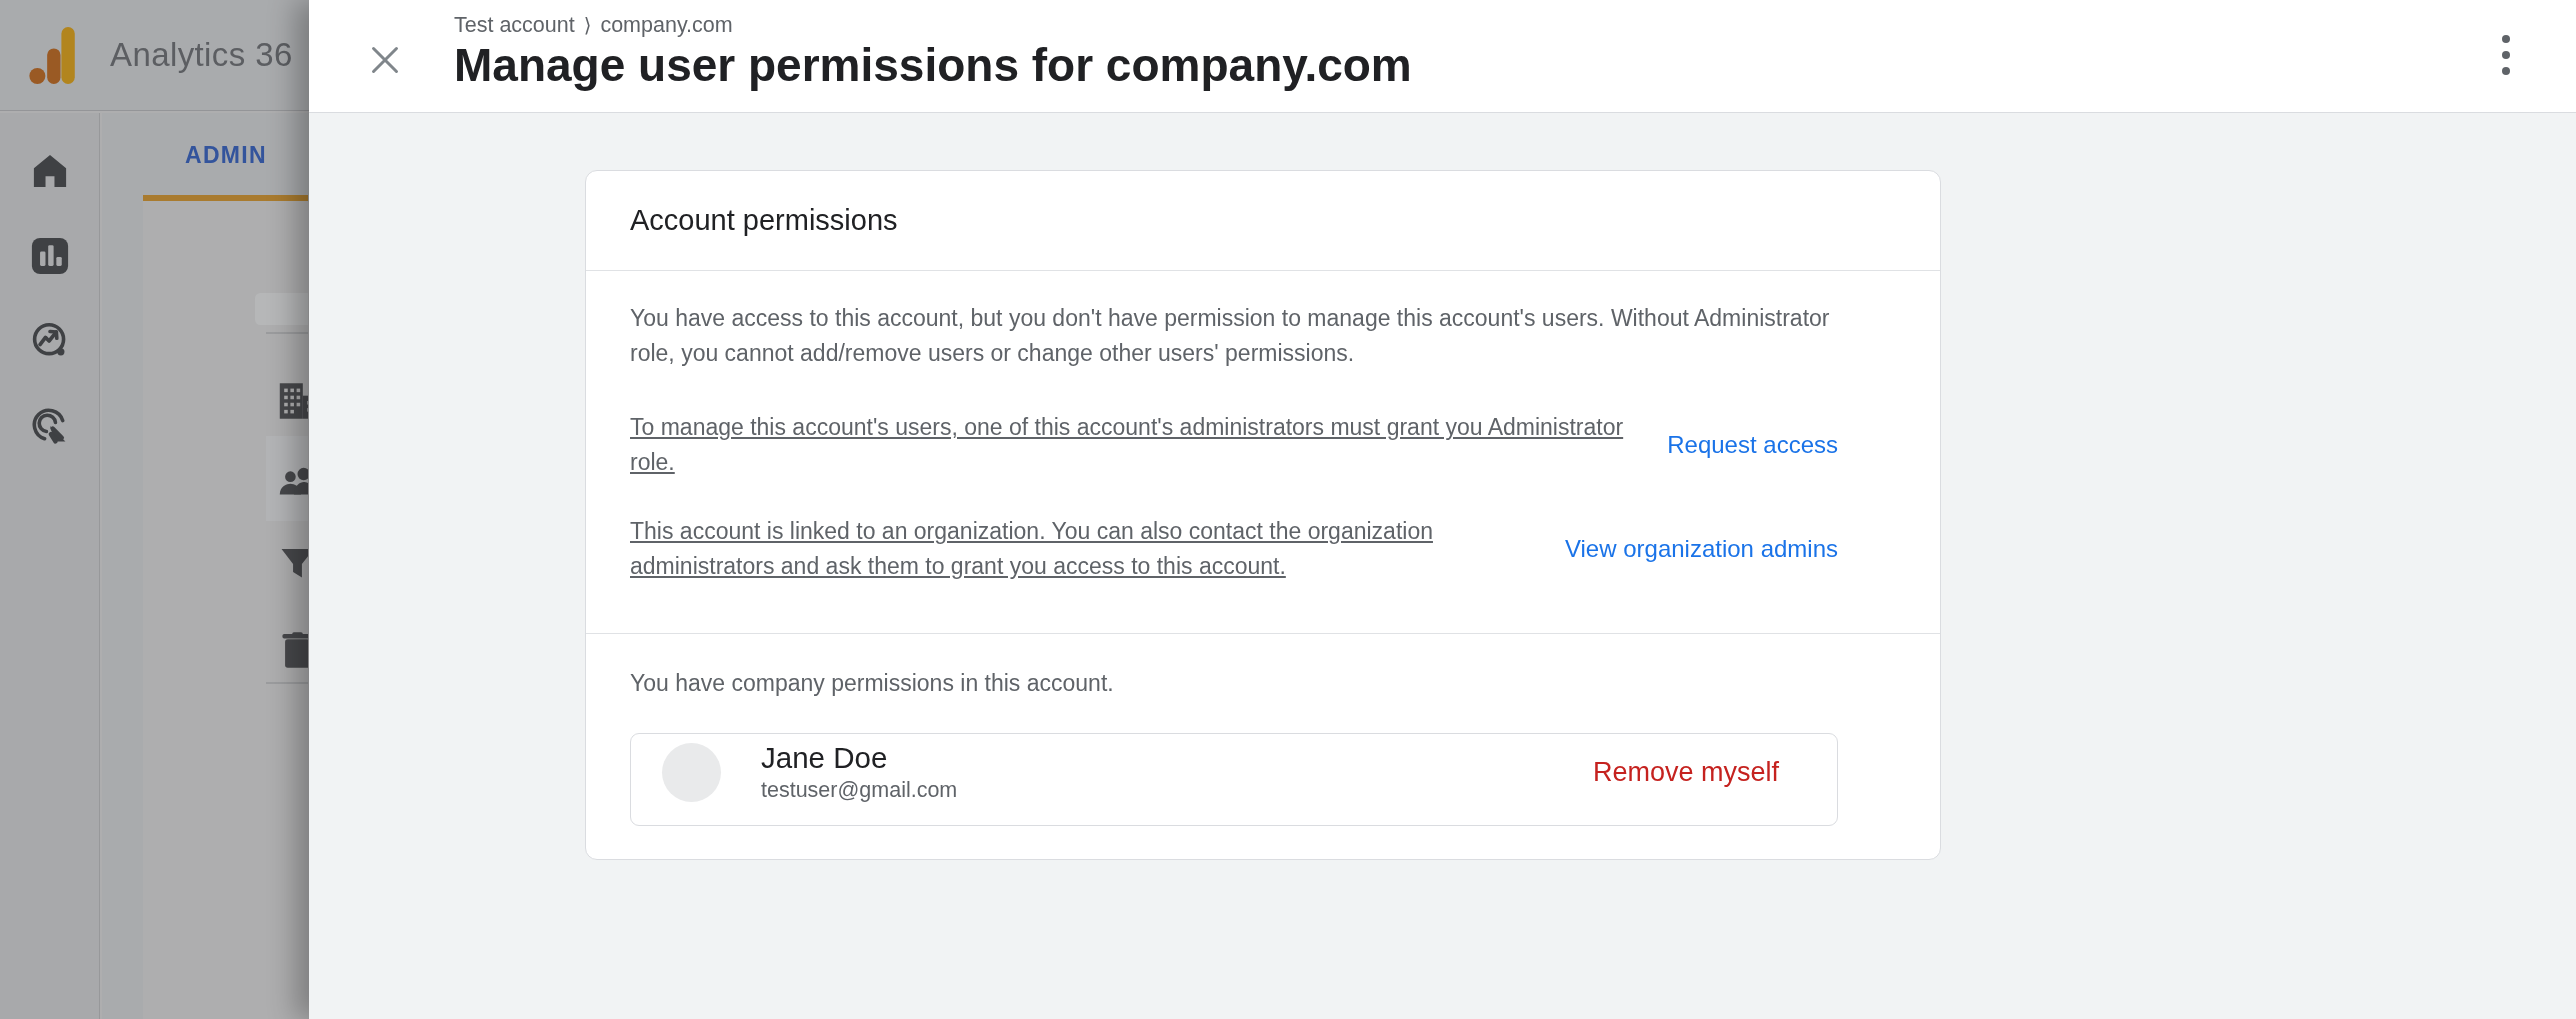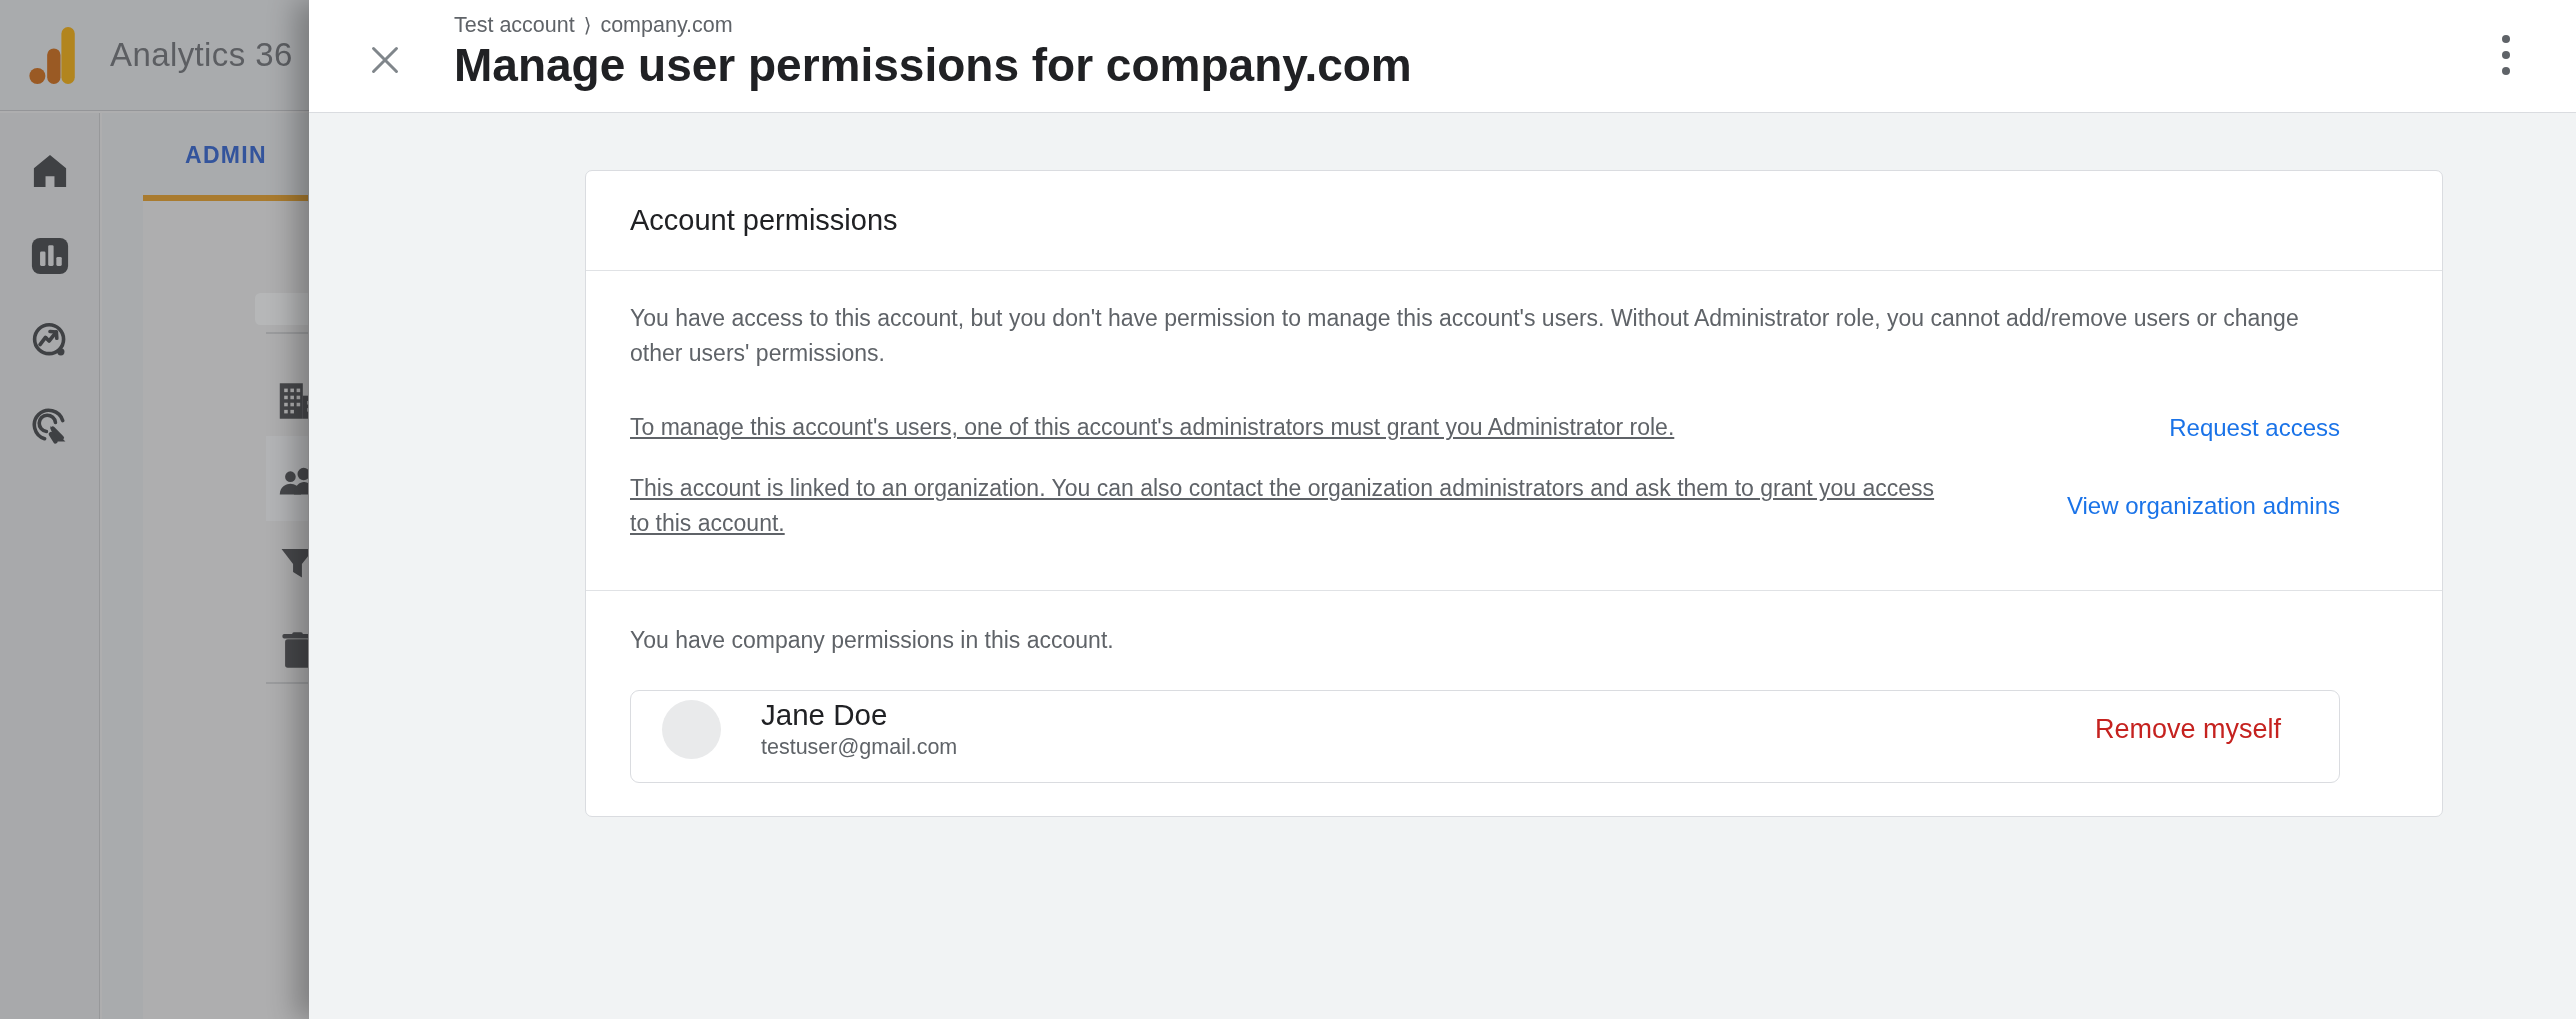--- a/index.html
+++ b/index.html
@@ -85,34 +85,34 @@
   .overlay-title { font-size: 46px; color: #202124; margin-top: 0; font-weight: 700; white-space: nowrap; }
   .kebab-btn {
     position: absolute; right: 45px; top: 30px; width: 50px; height: 50px;
     display: flex; flex-direction: column; align-items: center; justify-content: center; gap: 8px;
     border: none; background: transparent; cursor: pointer;
   }
   .kebab-btn i { width: 8px; height: 8px; border-radius: 50%; background: #5f6368; }
 
   
   .card {
-    position: absolute; left: 276px; top: 170px; width: 1858px;
-    background: #ffffff; border: 1.8px solid #dadce0; border-radius: 7px;
+    position: absolute; left: 276px; top: 170px; width: 1356px;
+    background: #ffffff; border: 1.8px solid #dadce0; border-radius: 12px;
   }
   .card-header {
     height: 100px; display: flex; align-items: center;
     padding-left: 44px; border-bottom: 1.8px solid #e0e2e5;
   }
   .card-heading { font-size: 29px; color: #202124; font-weight: 400; }
 
   .card-section-1 { padding: 30px 102px 49px 44px; border-bottom: 1.8px solid #e0e2e5; }
   .para { font-size: 23px; line-height: 35px; color: #5f6368; }
   .para-1 { margin-bottom: 39px; }
   .para-row { display: flex; align-items: center; }
-  .para-row + .para-row { margin-top: 26px; }
+  .para-row + .para-row { margin-top: 34px; }
   .para-row .para-text { flex: 0 1 auto; text-decoration: underline; }
   .para-3 { max-width: 1324px; }
   .spacer { flex: 1 1 0; min-width: 36px; }
   .action-link {
     font-size: 24px; color: #1a73e8; font-weight: 500; white-space: nowrap;
     text-decoration: none; cursor: pointer;
   }
 
   .card-section-2 { padding: 32px 102px 33px 44px; }
   .direct-text { font-size: 23px; line-height: 35px; color: #5f6368; margin-bottom: 32px; }

